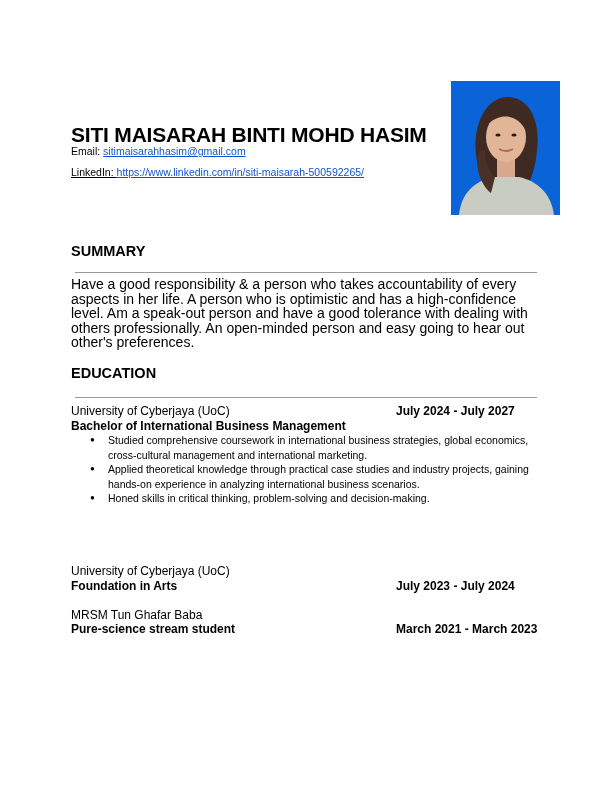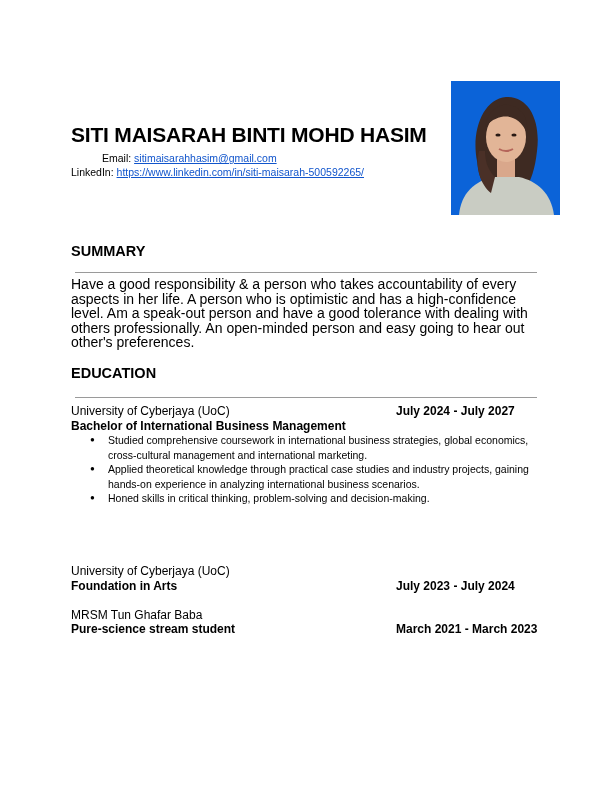--- a/index.html
+++ b/index.html
@@ -18,24 +18,24 @@
   .deg { font-weight: bold; }
   ul.bul { left: 71px; width: 470px; margin: 0; padding: 0; list-style: none; font-size: 10.5px; line-height: 14.6px; }
   ul.bul li { position: relative; padding-left: 37px; }
   ul.bul li::before { content: "\25CF"; position: absolute; left: 19px; top: 0; font-size: 8px; }
 </style>
 </head>
 <body>
 
 <div class="abs name">SITI MAISARAH BINTI MOHD HASIM</div>
 
-<div class="abs contact" style="top:151px;margin-left:31px;">
+<div class="abs contact" style="top:144px;">
   <span>Email: </span><a>sitimaisarahhasim@gmail.com</a>
 </div>
-<div class="abs contact" style="top:165px;">
+<div class="abs contact" style="top:165px;text-decoration:underline;">
   <span>LinkedIn: </span><a> https://www.linkedin.com/in/siti-maisarah-500592265/</a>
 </div>
 
 <div class="abs photo">
   <svg width="109" height="134" viewBox="0 0 109 134">
     <rect width="109" height="134" fill="#0b63d8"></rect>
     <path d="M26 80 C20 50 32 18 55 16 C78 15 90 40 86 70 C84 88 80 100 74 108 L36 108 C30 100 27 92 26 80Z" fill="#3e2a22"></path>
     <path d="M8 134 C10 112 24 100 42 96 L68 96 C86 100 100 112 103 134Z" fill="#c9ccc3"></path>
     <rect x="46" y="72" width="18" height="24" fill="#d9a78b"></rect>
     <ellipse cx="55" cy="56" rx="20" ry="25" fill="#e2b597"></ellipse>

